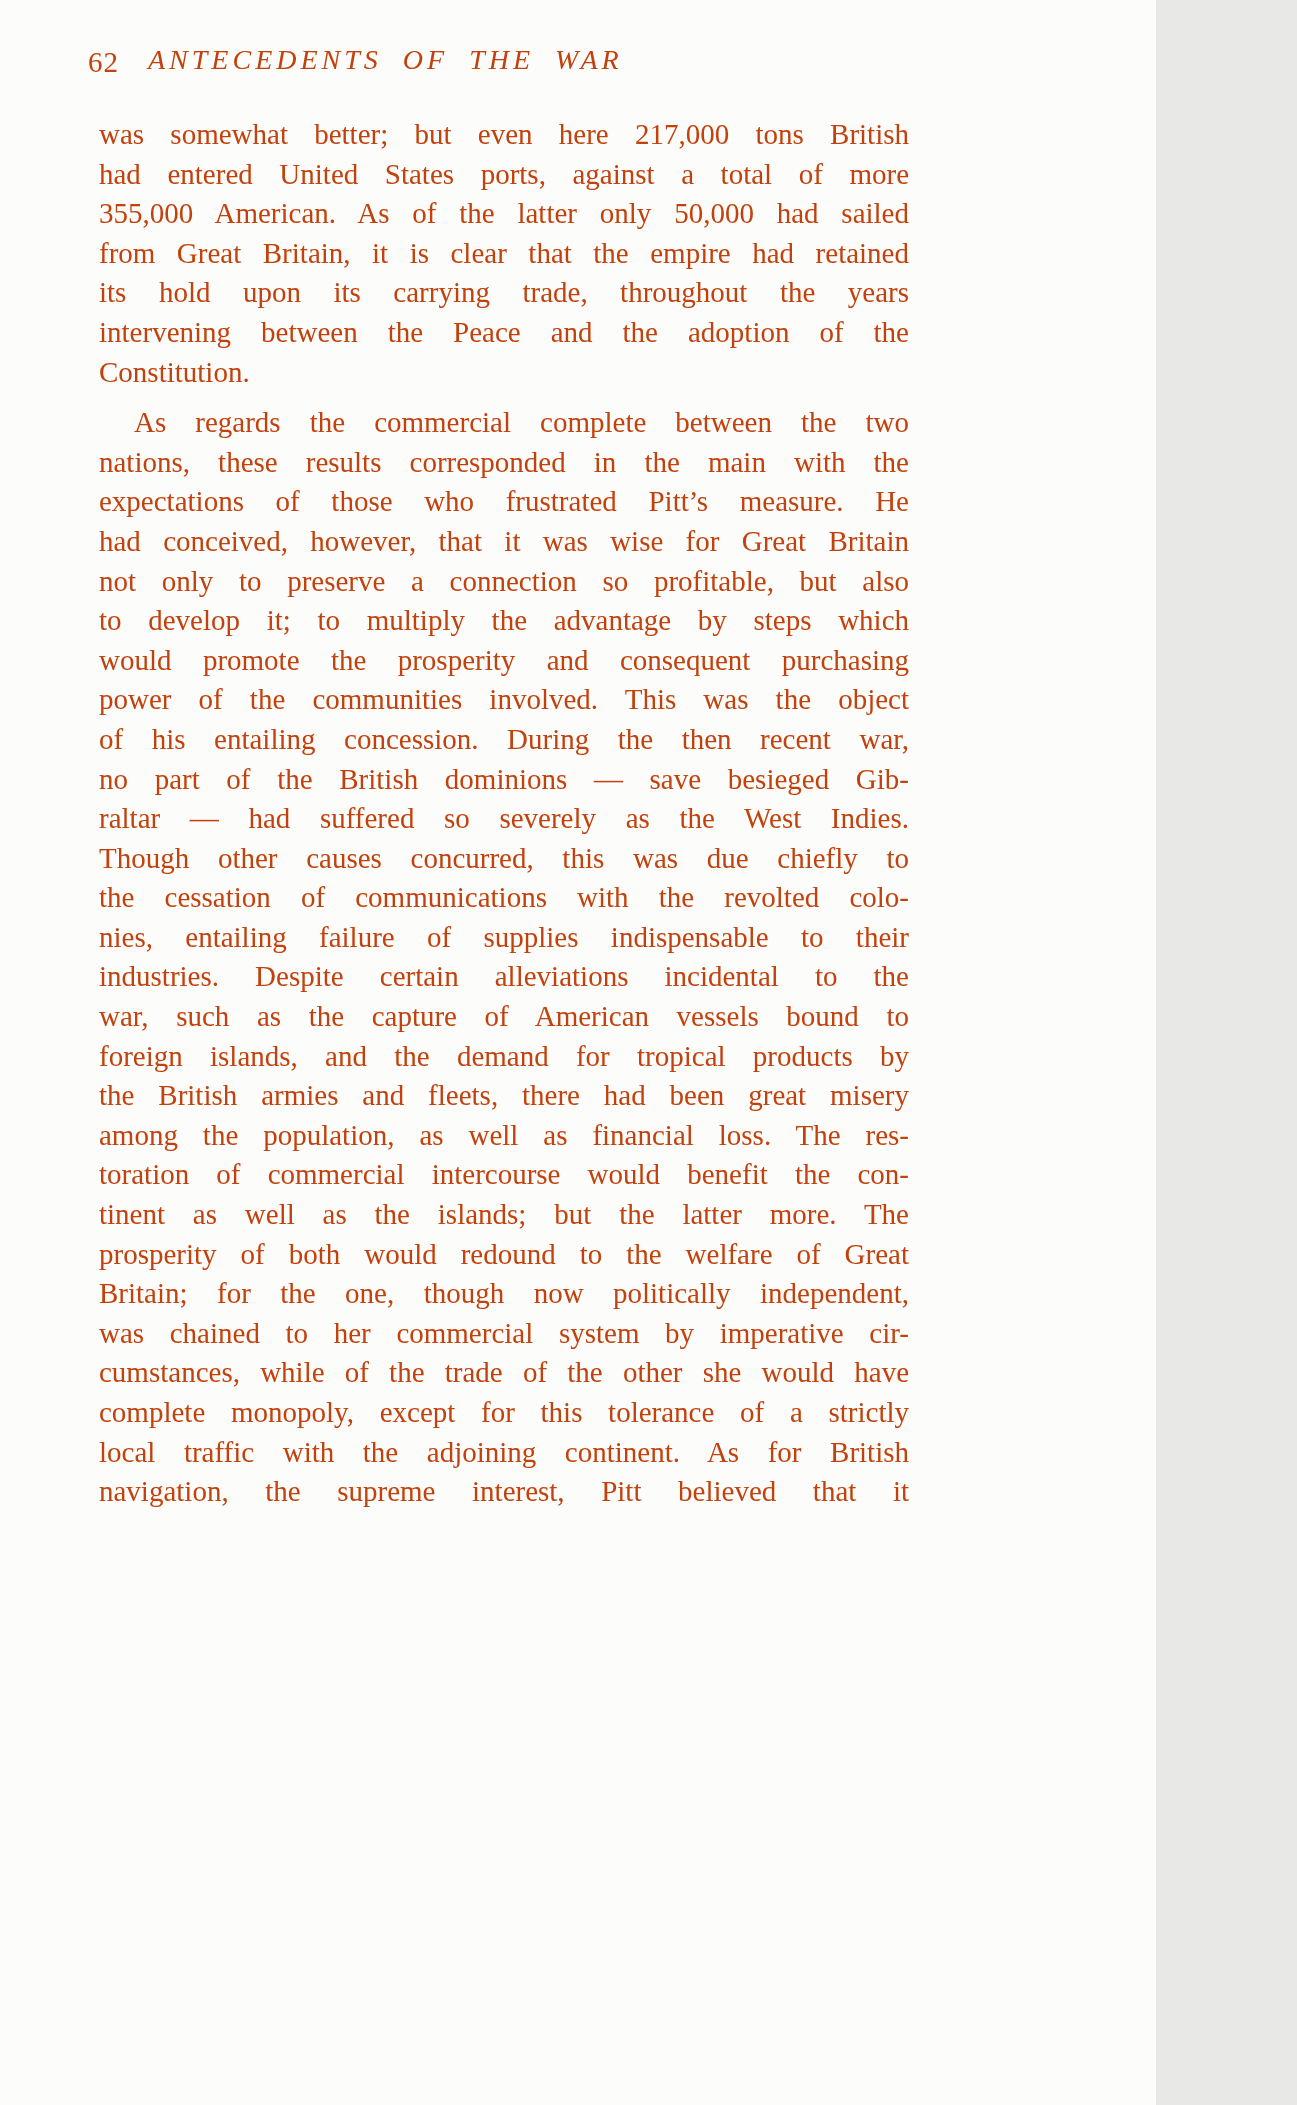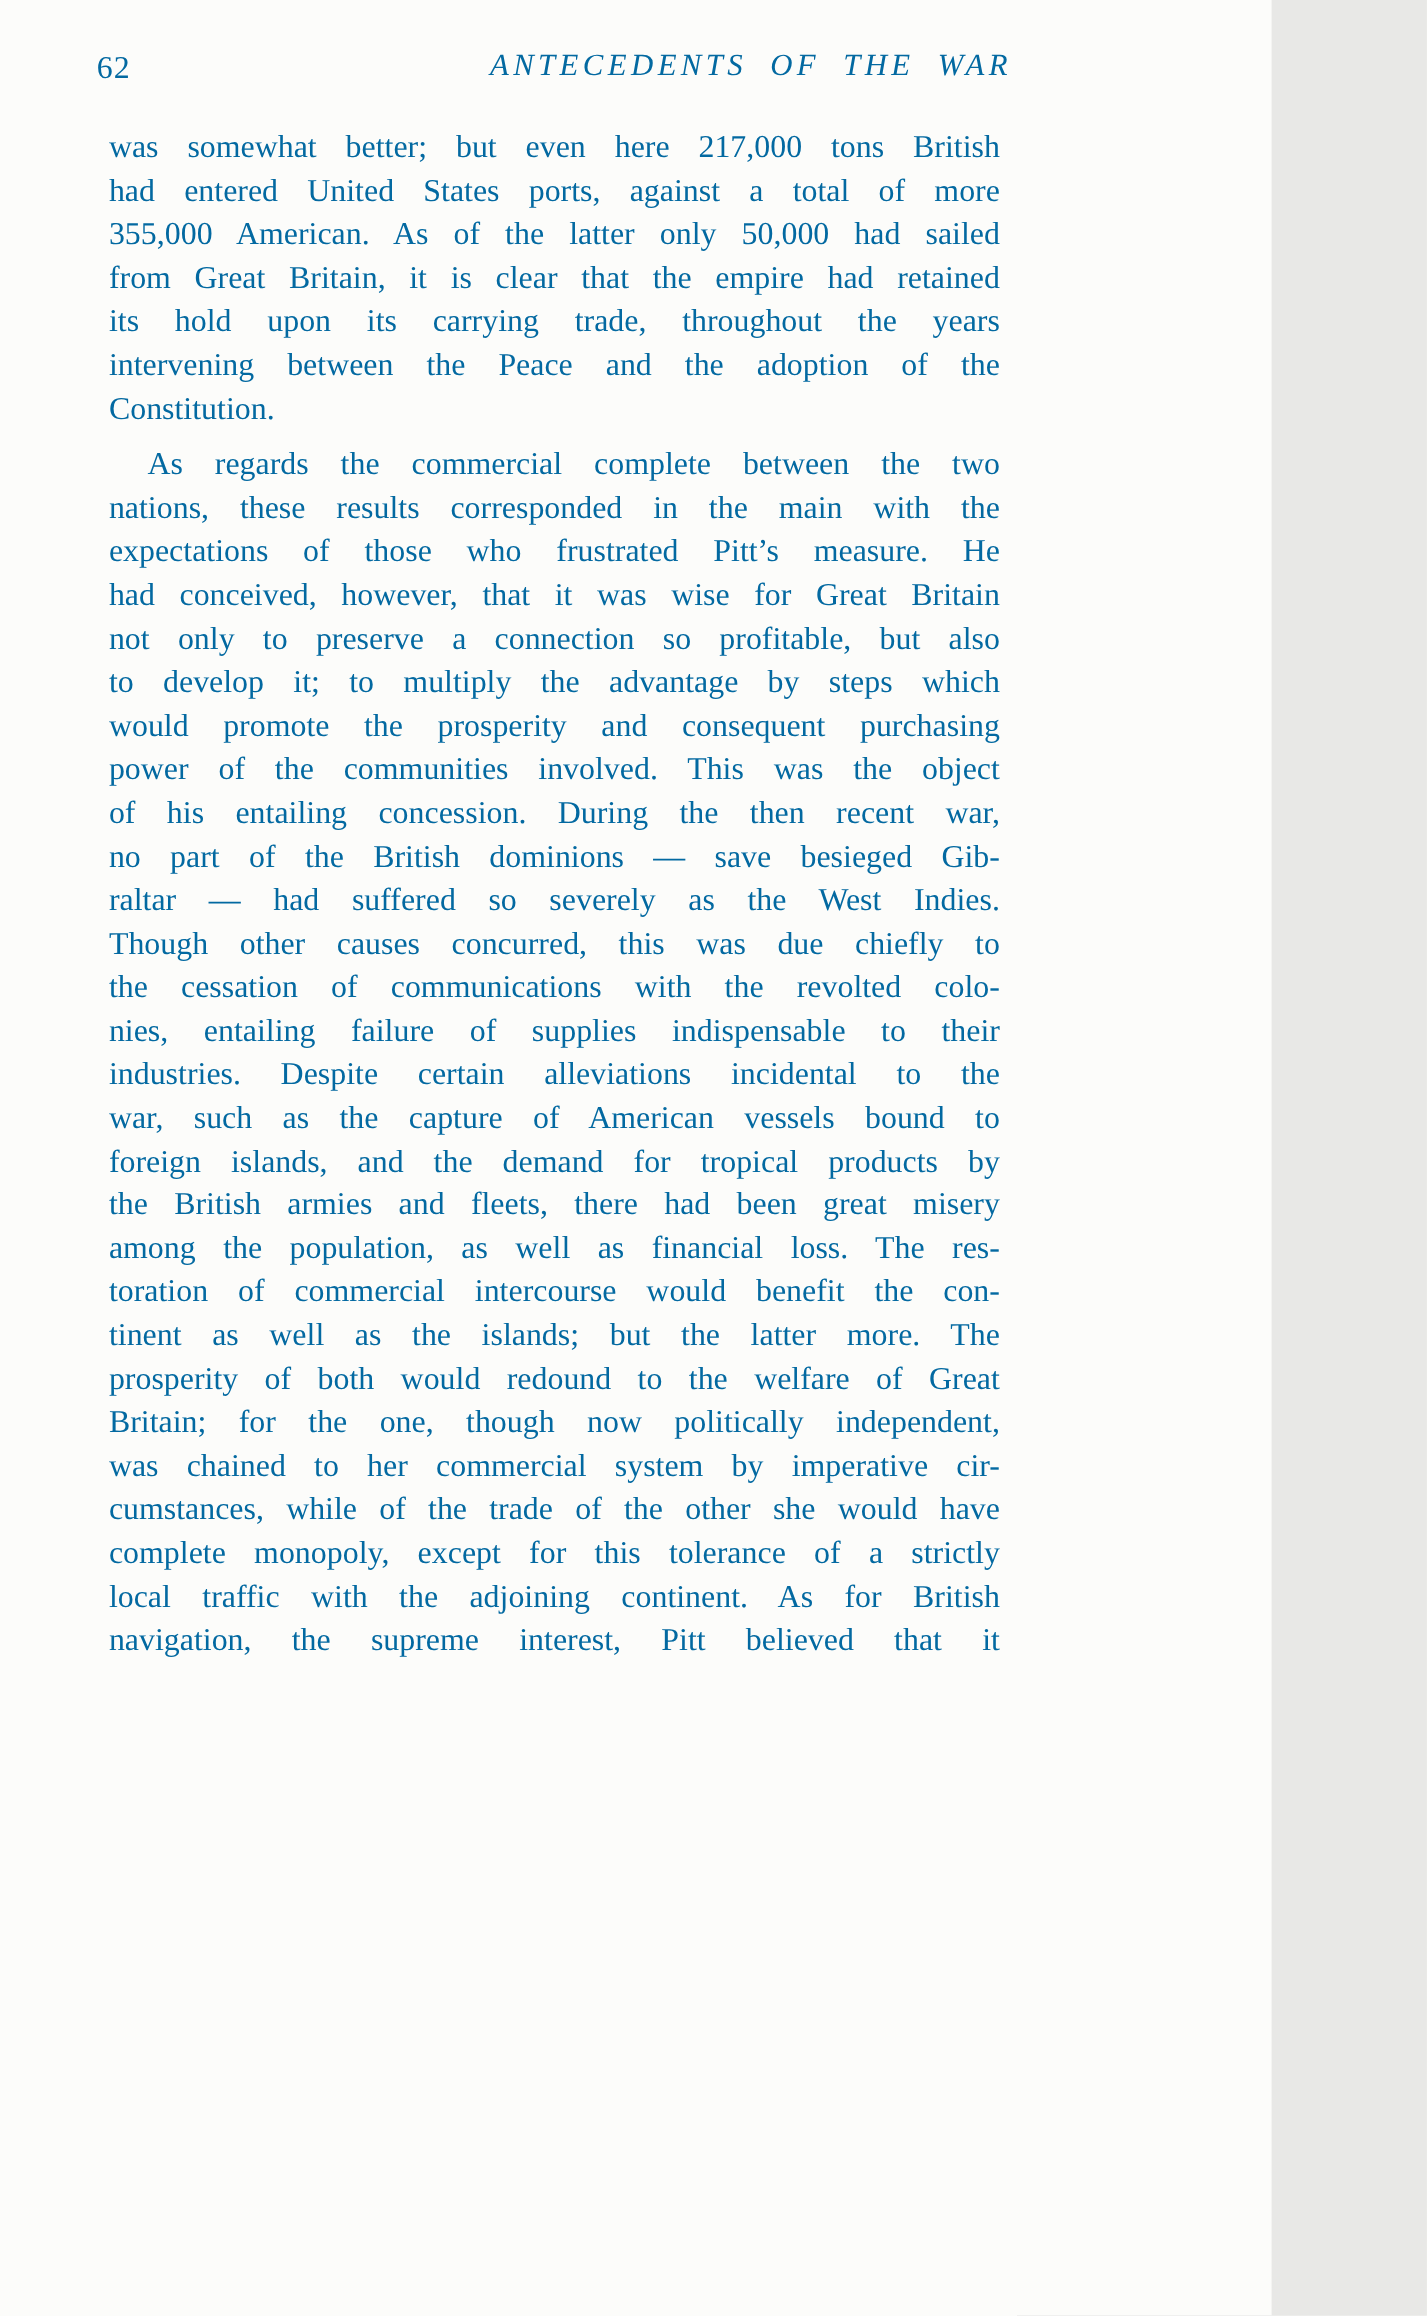--- a/index.html
+++ b/index.html
@@ -6,43 +6,43 @@
     margin: 0;
     padding: 0;
     background: #e8e8e6;
   }
   .page {
     position: relative;
     width: 1156px;
     height: 2105px;
     background: #fcfcfa;
     font-family: "Liberation Serif", "DejaVu Serif", serif;
-    color: #0369a1;
+    color: #c2410c;
     overflow: hidden;
   }
   .page-head {
     position: absolute;
     top: 44px;
     left: 88px;
     width: 832px;
     height: 42px;
   }
   .page-num {
     position: absolute;
     left: 0;
     top: 2px;
     font-size: 29px;
     letter-spacing: 1px;
   }
   .running-head {
     position: absolute;
-    left: 76px;
+    left: 60px;
     right: 0;
     top: 0;
-    text-align: right;
+    text-align: left;
     font-style: italic;
     font-size: 28px;
     letter-spacing: 4px;
     word-spacing: 10px;
   }
   .page-body {
     position: absolute;
     top: 104px;
     left: 88px;
     width: 832px;

